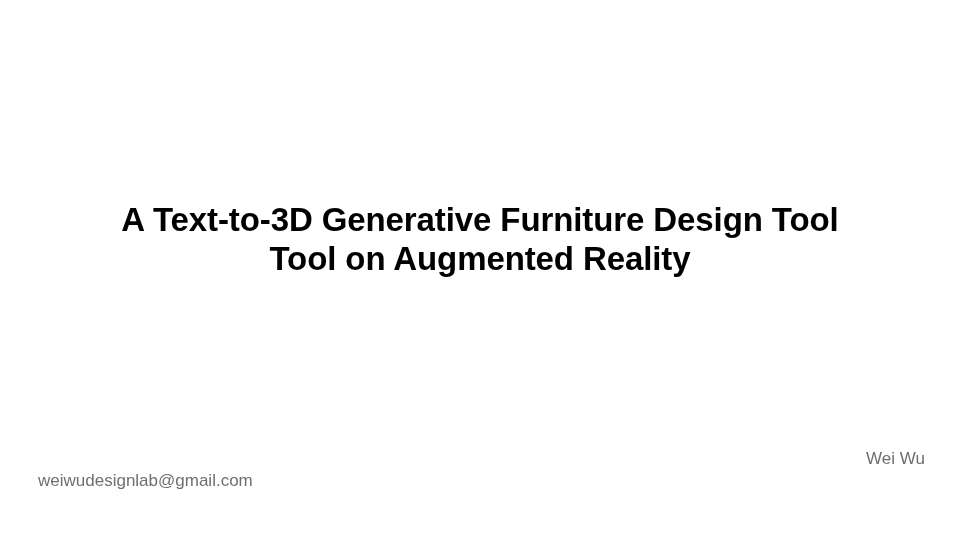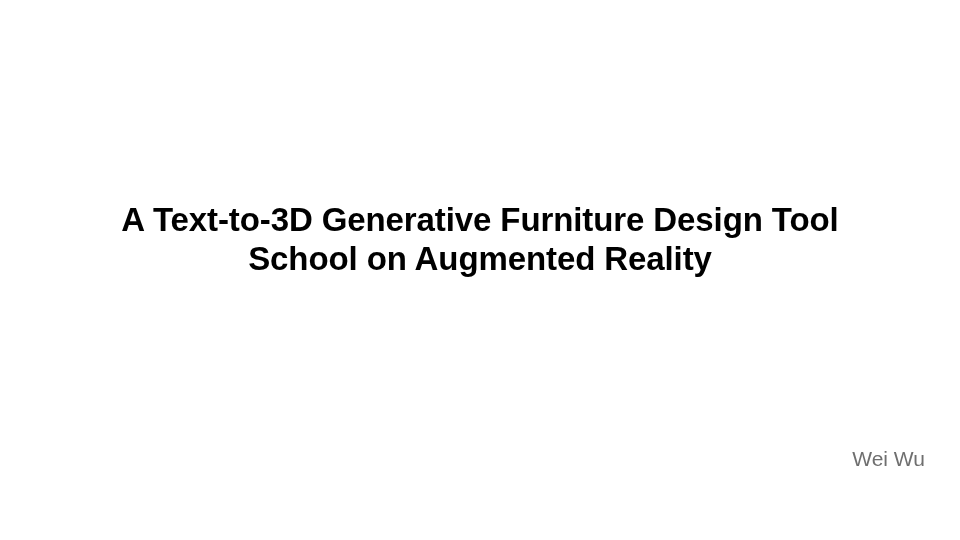--- a/index.html
+++ b/index.html
@@ -54,34 +54,35 @@
 
   .footer-right {
     position: absolute;
     right: 35px;
     top: 448px;
     text-align: right;
   }
   .footer-right .author,
   .footer-right .affiliation {
     display: block;
-    font-size: 21px;
+    font-size: 17px;
     line-height: 22px;
     color: #6f6f6f;
     white-space: nowrap;
   }
 </style>
 </head>
 <body>
 
 <div class="slide">
 
   <div class="title-block">
     <span class="title-line">A Text-to-3D Generative Furniture Design Tool</span>
-    <span class="title-line">School on Augmented Reality</span>
+    <span class="title-line">Tool on Augmented Reality</span>
   </div>
 
+  <div class="footer-left">weiwudesignlab@gmail.com</div>
 
   <div class="footer-right">
     <span class="author">Wei Wu</span>
   </div>
 
 </div>
 
 </body></html>

